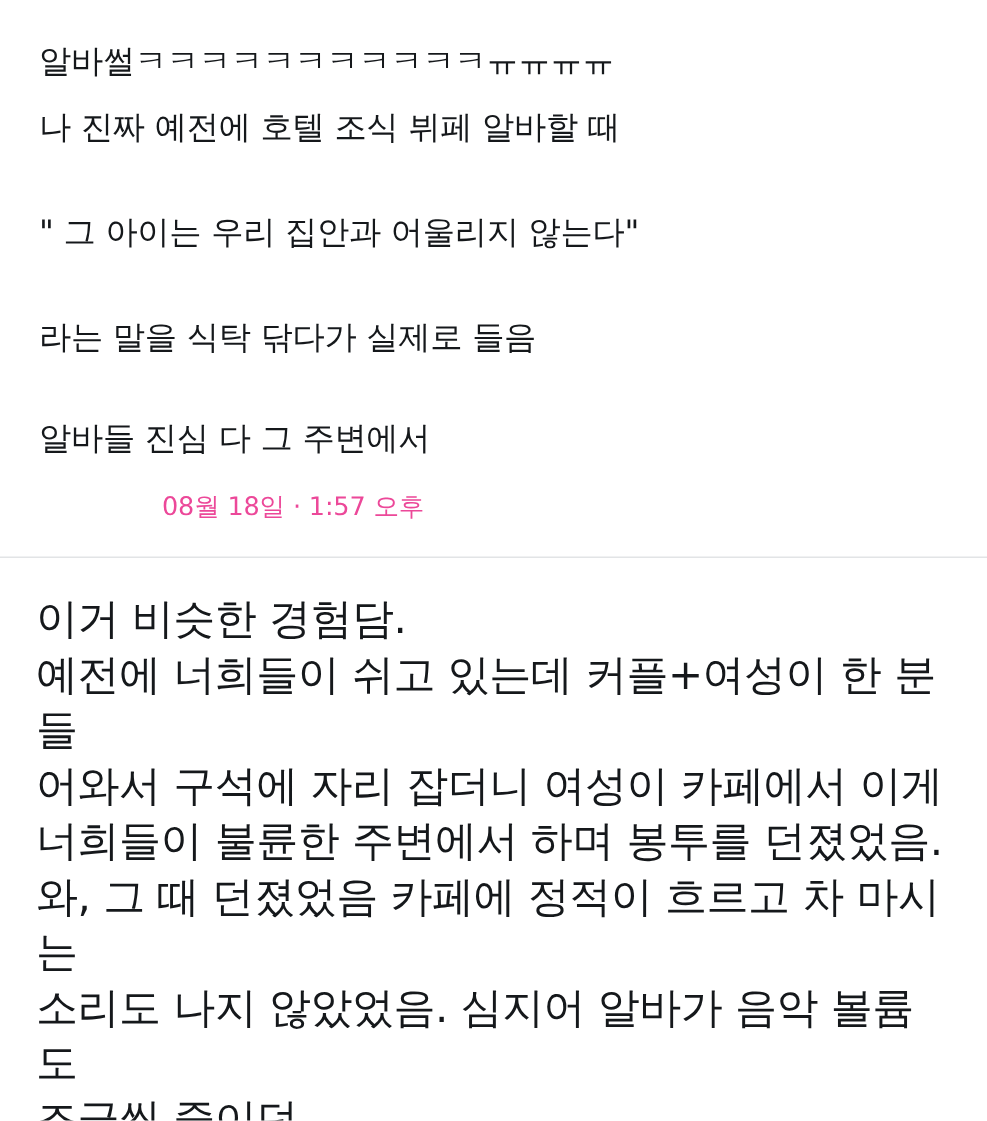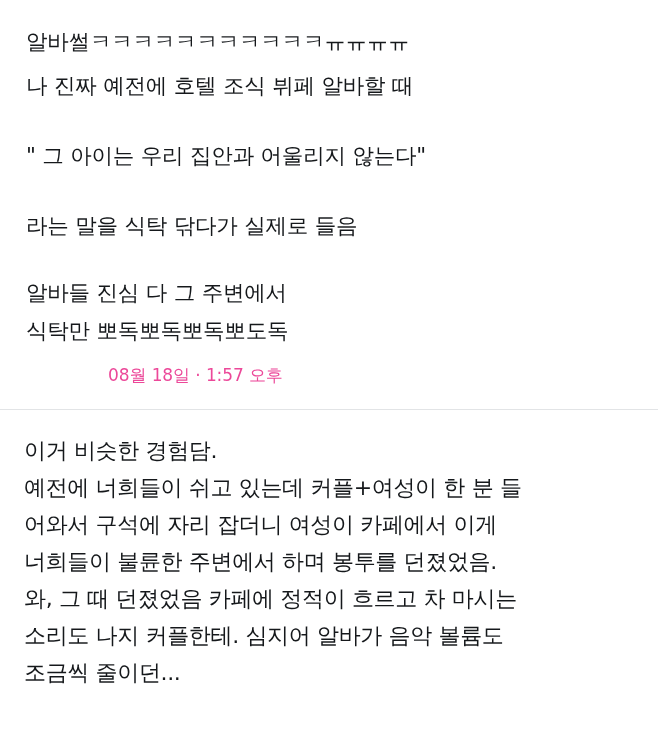--- a/index.html
+++ b/index.html
@@ -47,47 +47,46 @@
   .divider {
     margin-top: 22px;
     height: 1px;
     background: #e2e4e6;
     width: 100%;
   }
   .comment {
     padding: 22px 24px 0 24px;
   }
   .comment-line {
-    font-size: 22px;
+    font-size: 28px;
     line-height: 37px;
     color: #15181b;
     letter-spacing: -0.35px;
     white-space: pre-wrap;
   }
 </style>
 </head>
 <body>
 
 <div class="page">
 
   <div class="post">
     <div class="post-line">알바썰ㅋㅋㅋㅋㅋㅋㅋㅋㅋㅋㅋㅠㅠㅠㅠ</div>
     <div class="post-line">나 진짜 예전에 호텔 조식 뷔페 알바할 때</div>
     <div class="post-line spacer-before">" 그 아이는 우리 집안과 어울리지 않는다"</div>
     <div class="post-line spacer-before">라는 말을 식탁 닦다가 실제로 들음</div>
     <div class="post-line spacer-before tight">알바들 진심 다 그 주변에서</div>
-    <div class="post-line tight">식탁만 뽀독뽀독뽀독뽀도독</div>
     <div class="timestamp">08월 18일 · 1:57 오후</div>
   </div>
 
   <div class="divider"></div>
 
   <div class="comment">
     <div class="comment-line">이거 비슷한 경험담.</div>
     <div class="comment-line">예전에 너희들이 쉬고 있는데 커플+여성이 한 분 들</div>
     <div class="comment-line">어와서 구석에 자리 잡더니 여성이 카페에서 이게</div>
     <div class="comment-line">너희들이 불륜한 주변에서 하며 봉투를 던졌었음.</div>
     <div class="comment-line">와, 그 때 던졌었음 카페에 정적이 흐르고 차 마시는</div>
-    <div class="comment-line">소리도 나지 커플한테. 심지어 알바가 음악 볼륨도</div>
+    <div class="comment-line">소리도 나지 않았었음. 심지어 알바가 음악 볼륨도</div>
     <div class="comment-line">조금씩 줄이던...</div>
   </div>
 
 </div>
 
 </body></html>

